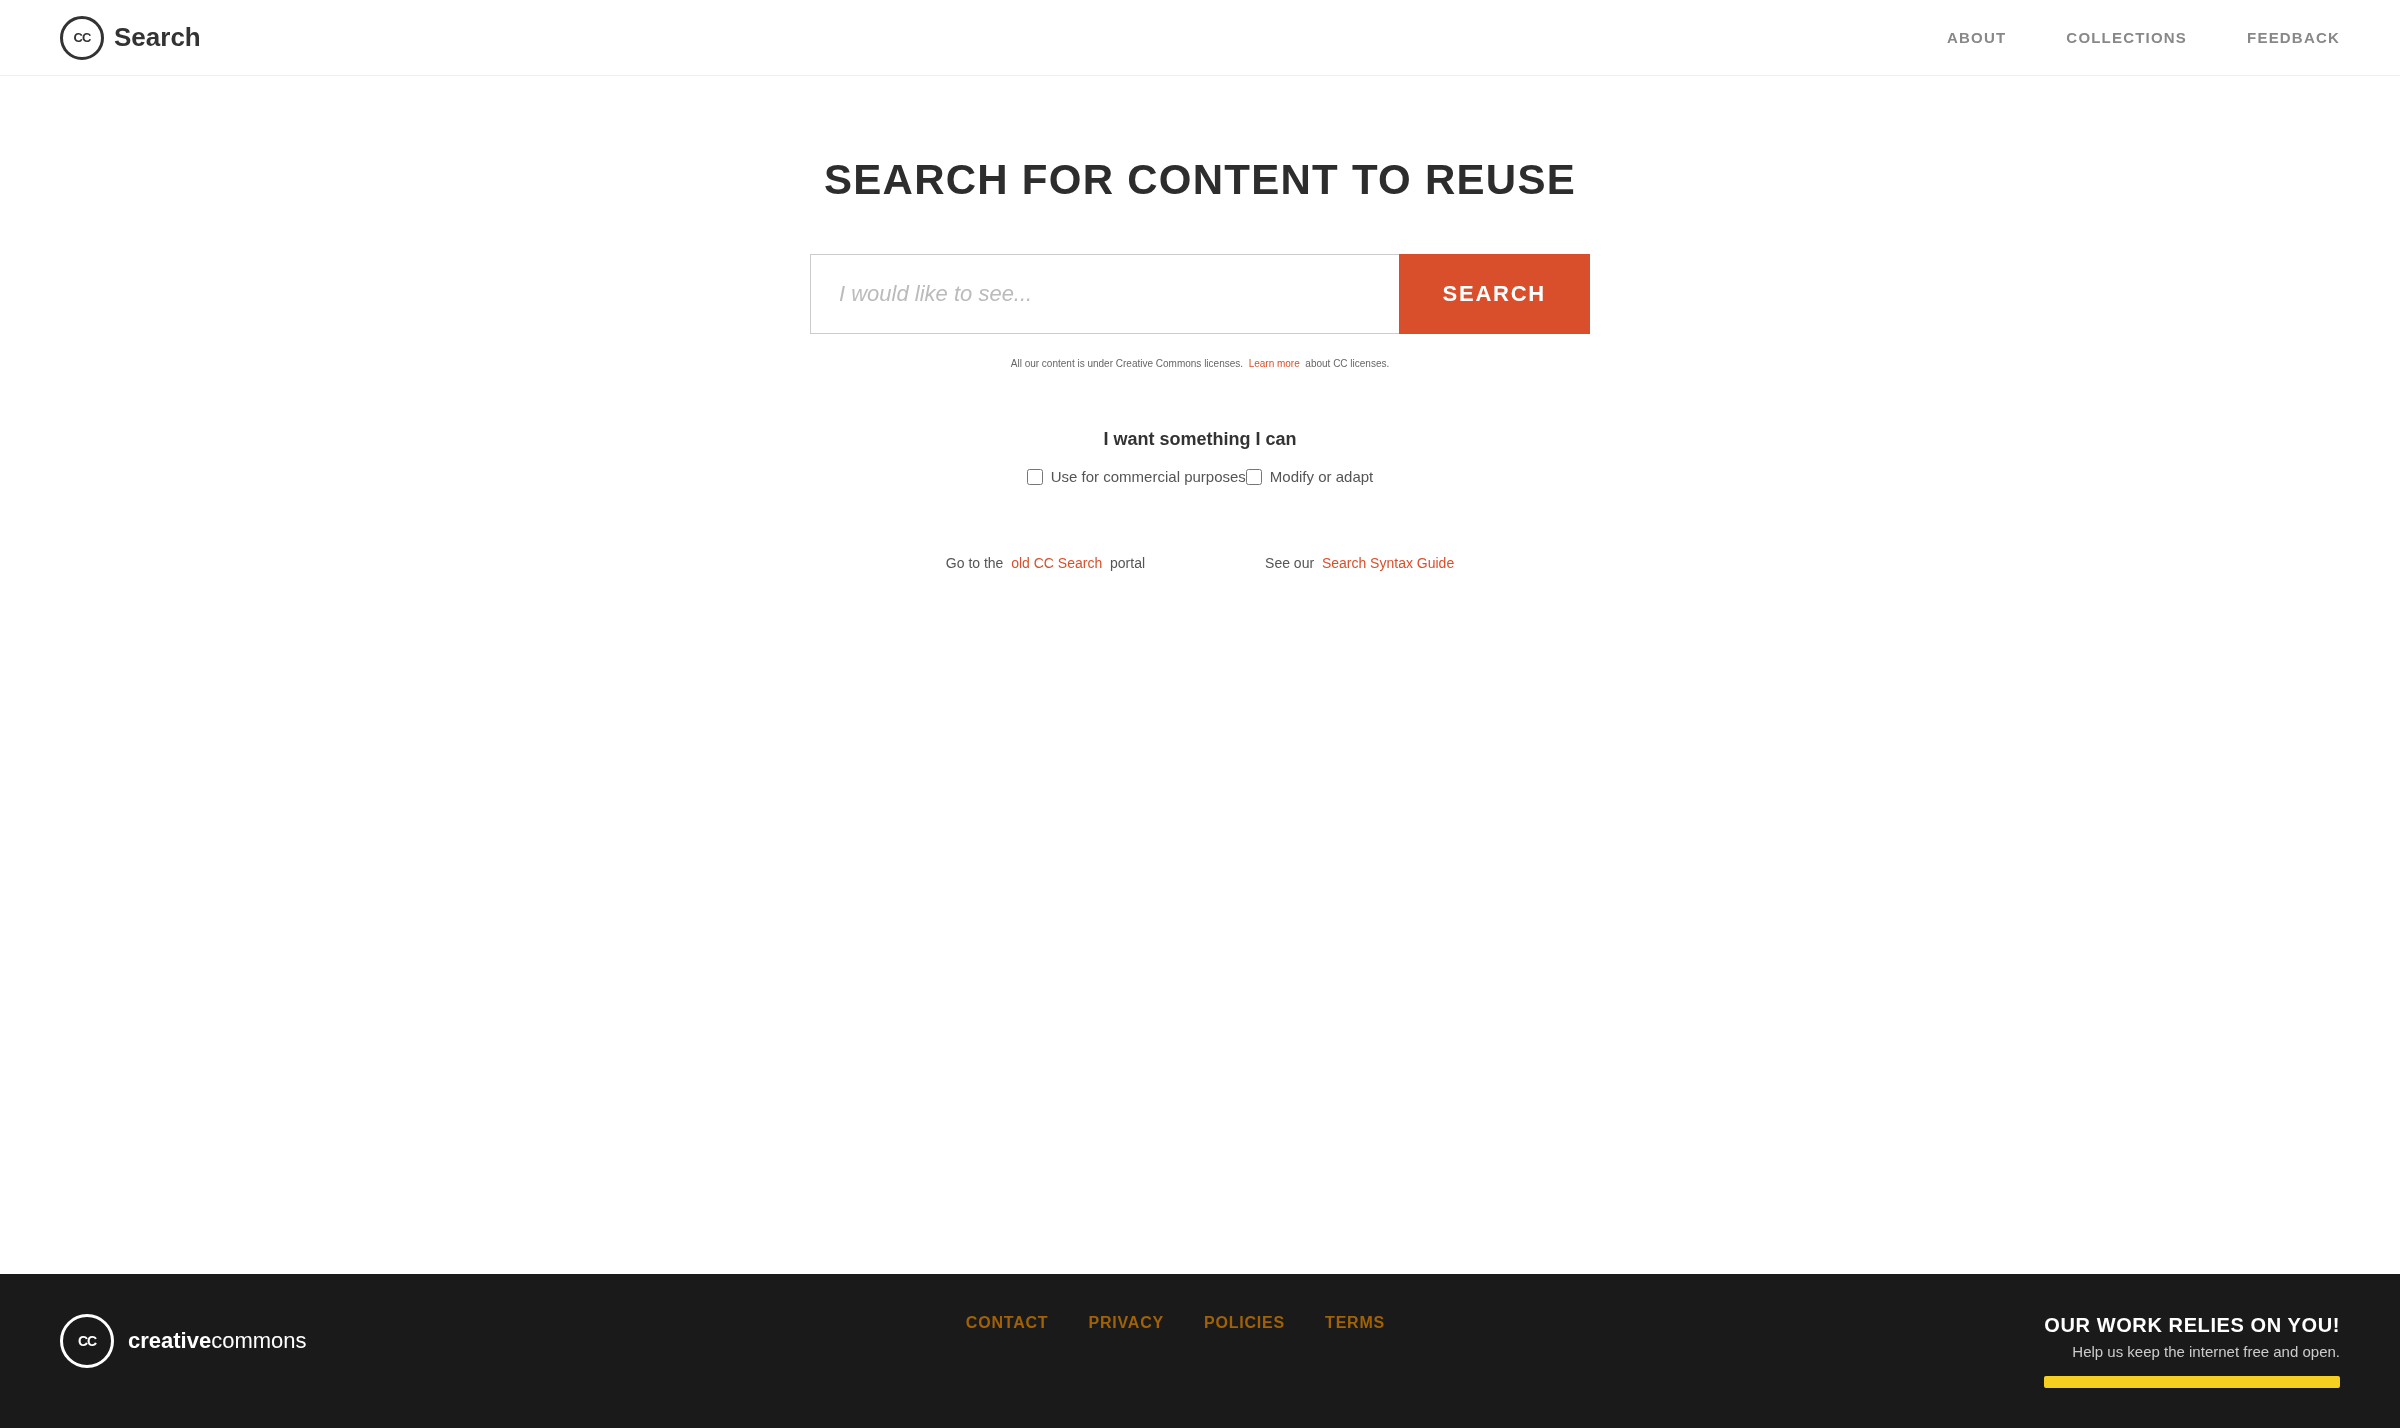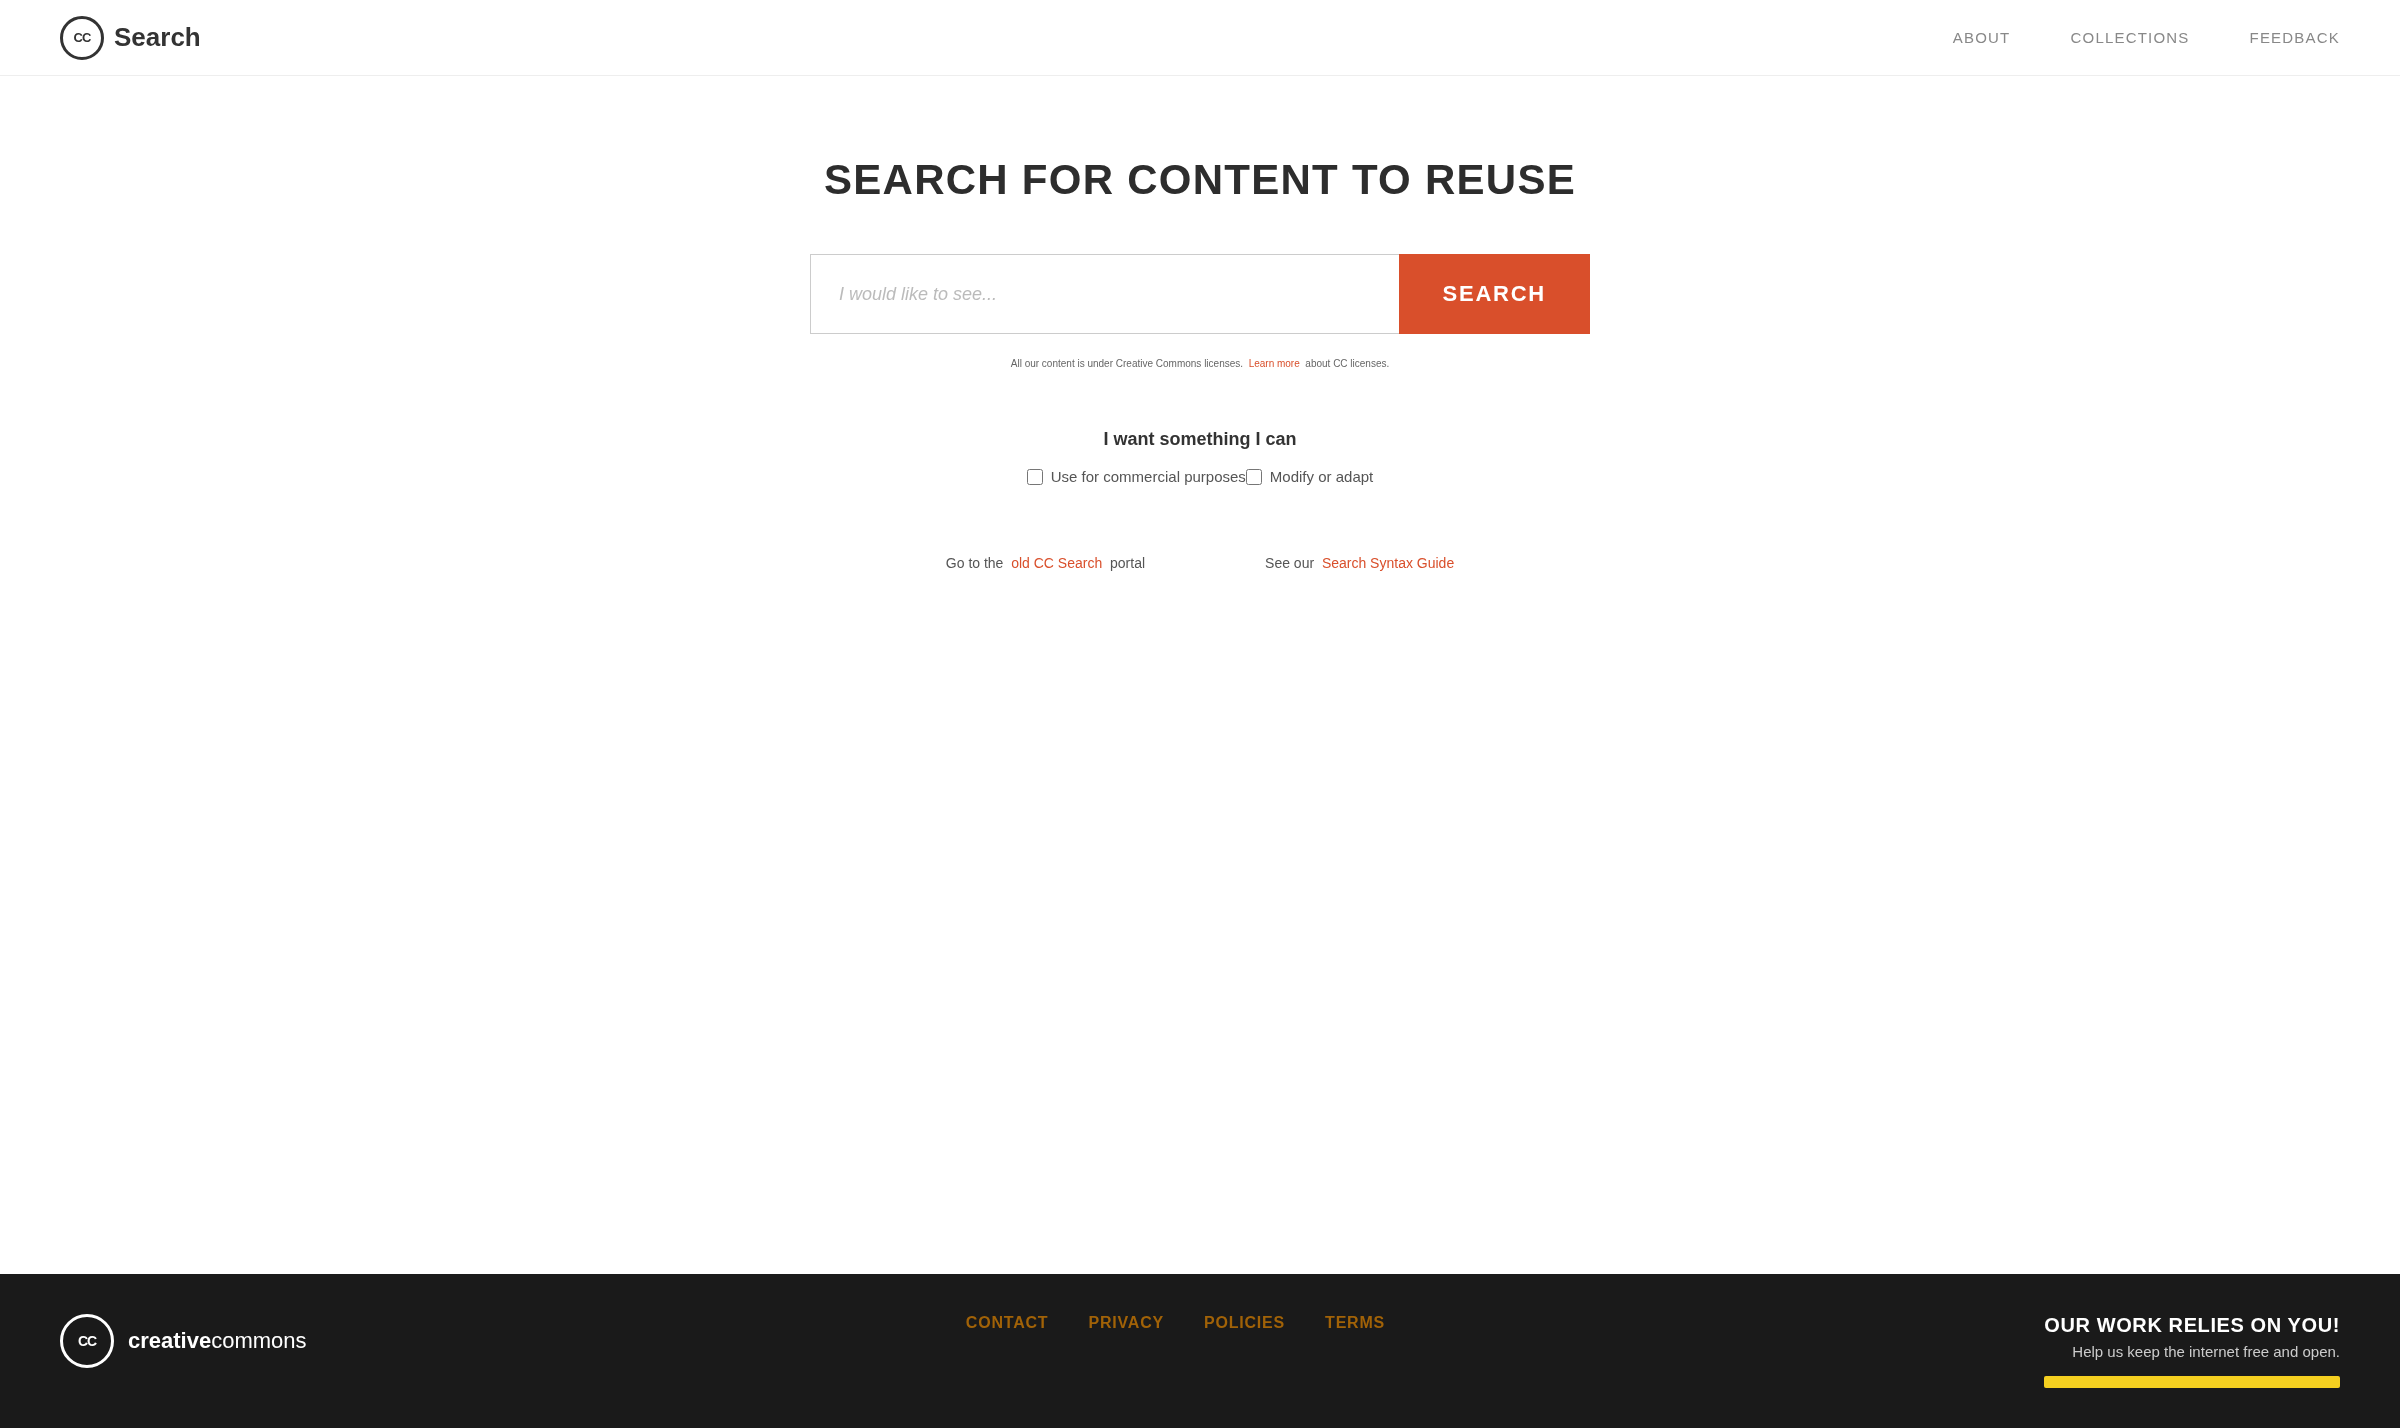--- a/index.html
+++ b/index.html
@@ -55,21 +55,21 @@
 
     nav {
       display: flex;
       gap: 60px;
     }
 
     nav a {
       text-decoration: none;
       color: #888;
       font-size: 15px;
-      font-weight: 400;
+      font-weight: 700;
       letter-spacing: 0.08em;
       text-transform: uppercase;
     }
 
     
     main {
       flex: 1;
       display: flex;
       flex-direction: column;
       align-items: center;
@@ -92,21 +92,21 @@
       max-width: 100%;
       height: 80px;
       margin-bottom: 24px;
     }
 
     .search-input {
       flex: 1;
       border: 1.5px solid #ccc;
       border-right: none;
       padding: 0 28px;
-      font-size: 18px;
+      font-size: 22px;
       color: #999;
       outline: none;
       font-family: inherit;
     }
 
     .search-input::placeholder {
       color: #bbb;
       font-style: italic;
     }
 

